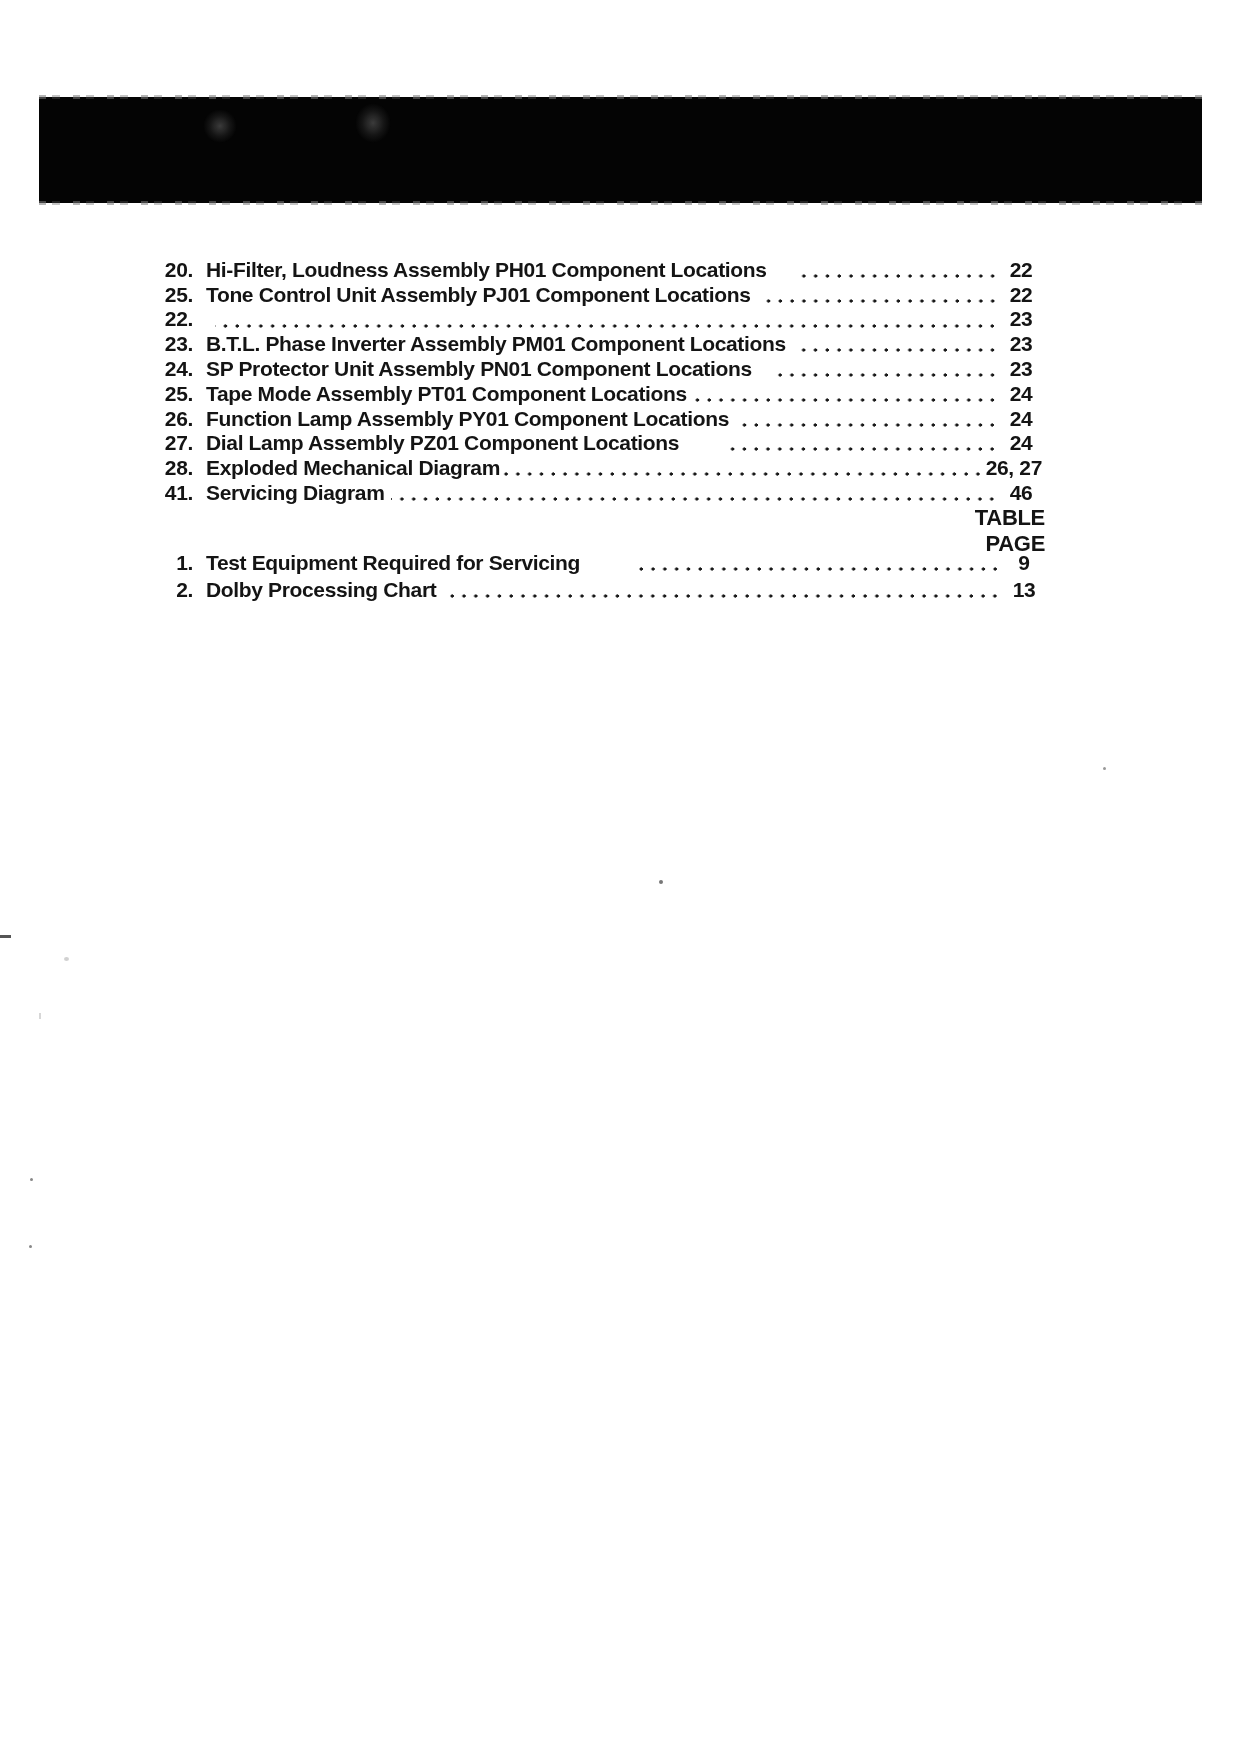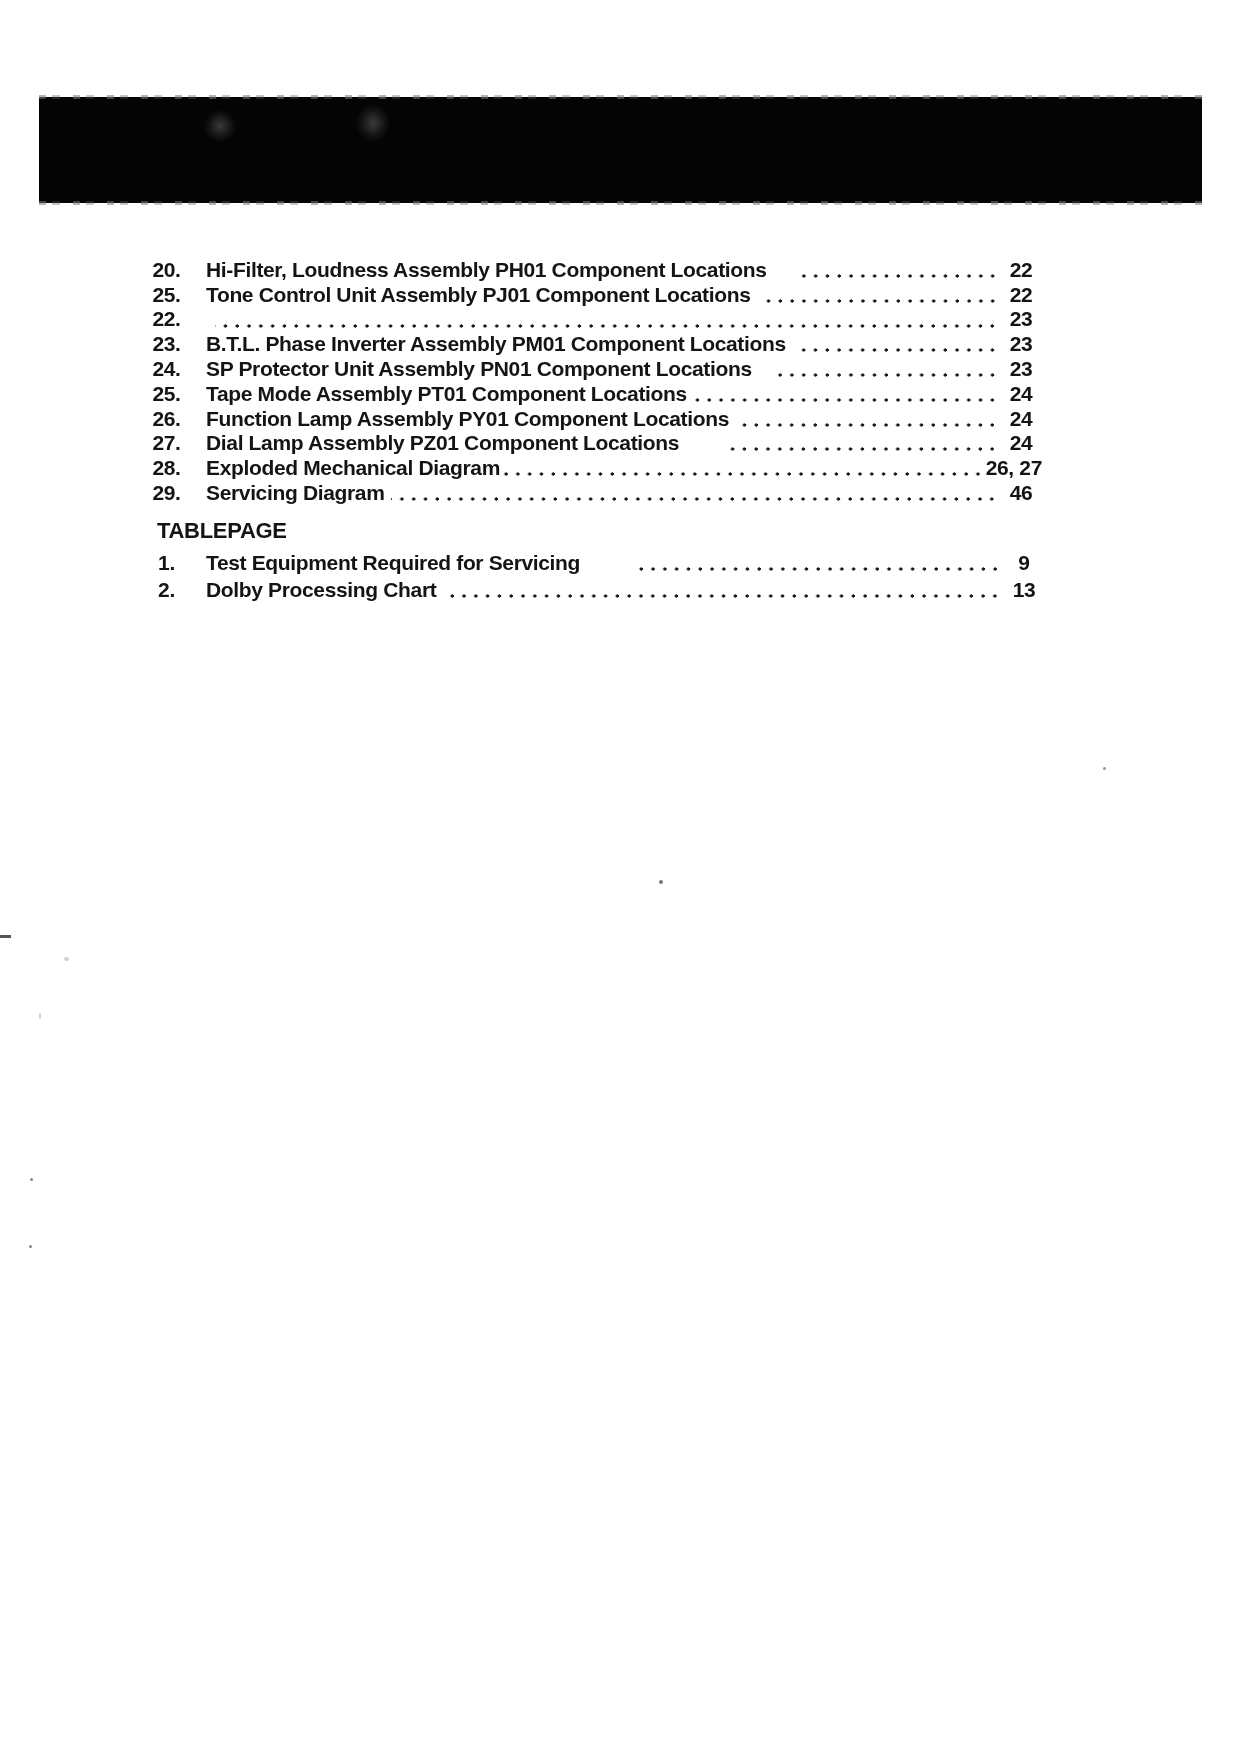--- a/index.html
+++ b/index.html
@@ -36,38 +36,38 @@
   .smudge.s2 { left:316px; top:6px;  width:36px; height:40px; }
 
   
   .figures { position:absolute; left:140px; top:257px; width:902px; }
   .toc-row {
     display:flex; align-items:flex-end;
     height:24.8px;
     font-size:21px; letter-spacing:-0.35px;
     white-space:nowrap;
   }
-  .toc-num   { flex:none; width:53px; text-align:center; }
+  .toc-num   { flex:none; width:53px; text-align:right; }
   .toc-title { flex:none; margin-left:13px;text-align:right; }
   .toc-gap   { flex:none; height:1px; }
   .leader {
     flex:1 1 auto; min-width:0; height:20px;
     background-image:radial-gradient(circle at 2.2px 2.2px, #181818 1.55px, rgba(0,0,0,0) 1.95px);
     background-size:11.8px 4.4px;
     background-repeat:repeat-x;
     background-position:right 8px bottom 3.5px;
   }
   .toc-pg { flex:none; min-width:42px; text-align:center; margin-left:2px; }
 
   
   .table-section { position:absolute; left:140px; top:517px; width:905px; }
   .table-head {
-    display:flex; justify-content:flex-start; align-items:flex-end;
+    display:flex; justify-content:center; align-items:flex-end;
     height:27px; padding-left:17px;
-    font-size:22px; letter-spacing:-0.3px;
+    font-size:22px; letter-spacing:-0.3px;flex-direction:column;
   }
   .table-items { margin-top:4px; }
   .table-items .toc-row { height:27px; }
 
   
   .art { position:absolute; background:#9a9a9a; }
   .art.a1 { left:0;    top:935px;  width:11px; height:3px;  background:#555; }
   .art.a2 { left:659px; top:880px; width:4px;  height:4px;  border-radius:50%; background:#777; }
   .art.a3 { left:30px;  top:1178px; width:3px; height:3px;  border-radius:50%; background:#888; }
   .art.a4 { left:29px;  top:1245px; width:3px; height:3px;  border-radius:50%; background:#888; }
@@ -142,21 +142,21 @@
       <span class="toc-pg">24</span>
     </div>
     <div class="toc-row">
       <span class="toc-num">28.</span>
       <span class="toc-title">Exploded Mechanical Diagram</span>
       <span class="toc-gap" style="width: 0px;"></span>
       <span class="leader"></span>
       <span class="toc-pg">26, 27</span>
     </div>
     <div class="toc-row">
-      <span class="toc-num">29.</span>
+      <span class="toc-num">41.</span>
       <span class="toc-title">Servicing Diagram</span>
       <span class="toc-gap" style="width: 7px;"></span>
       <span class="leader"></span>
       <span class="toc-pg">46</span>
     </div>
   </div>
 
   <div class="table-section">
     <div class="table-head">
       <span>TABLE</span>

